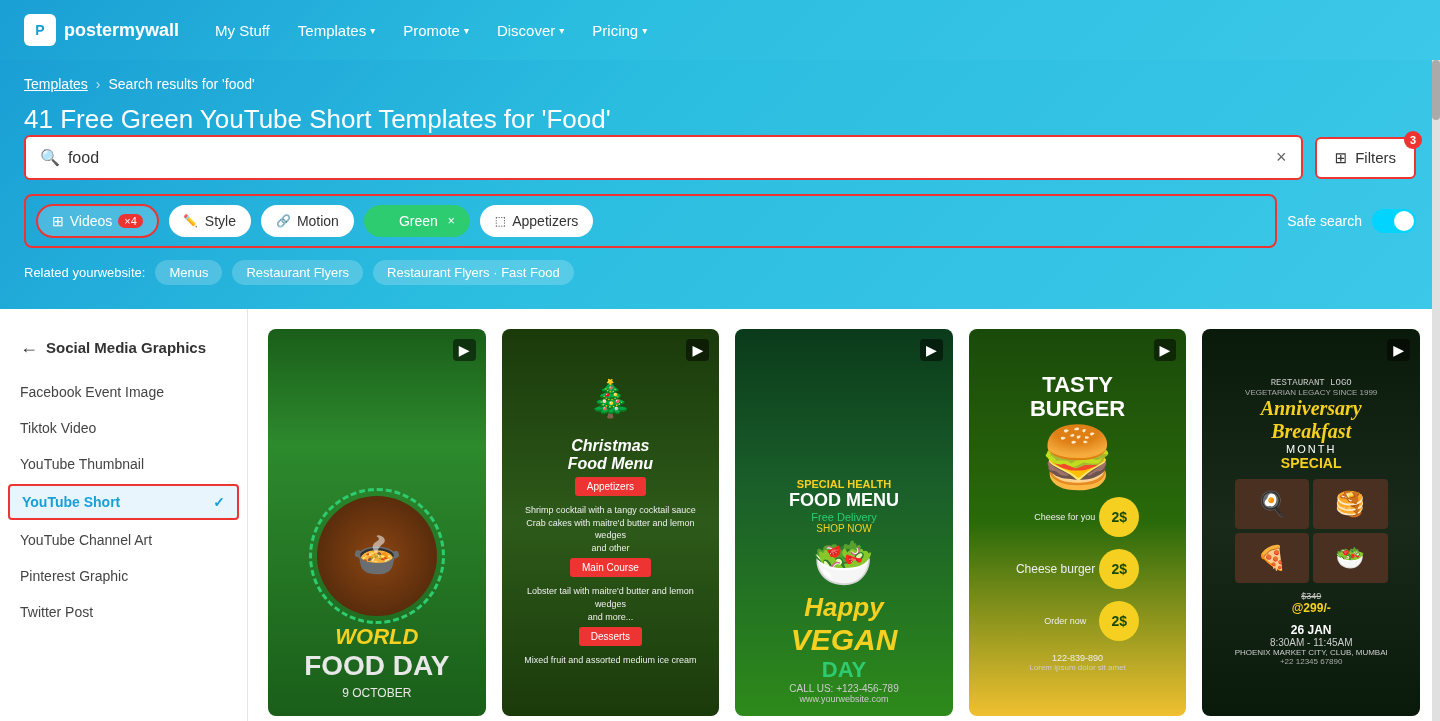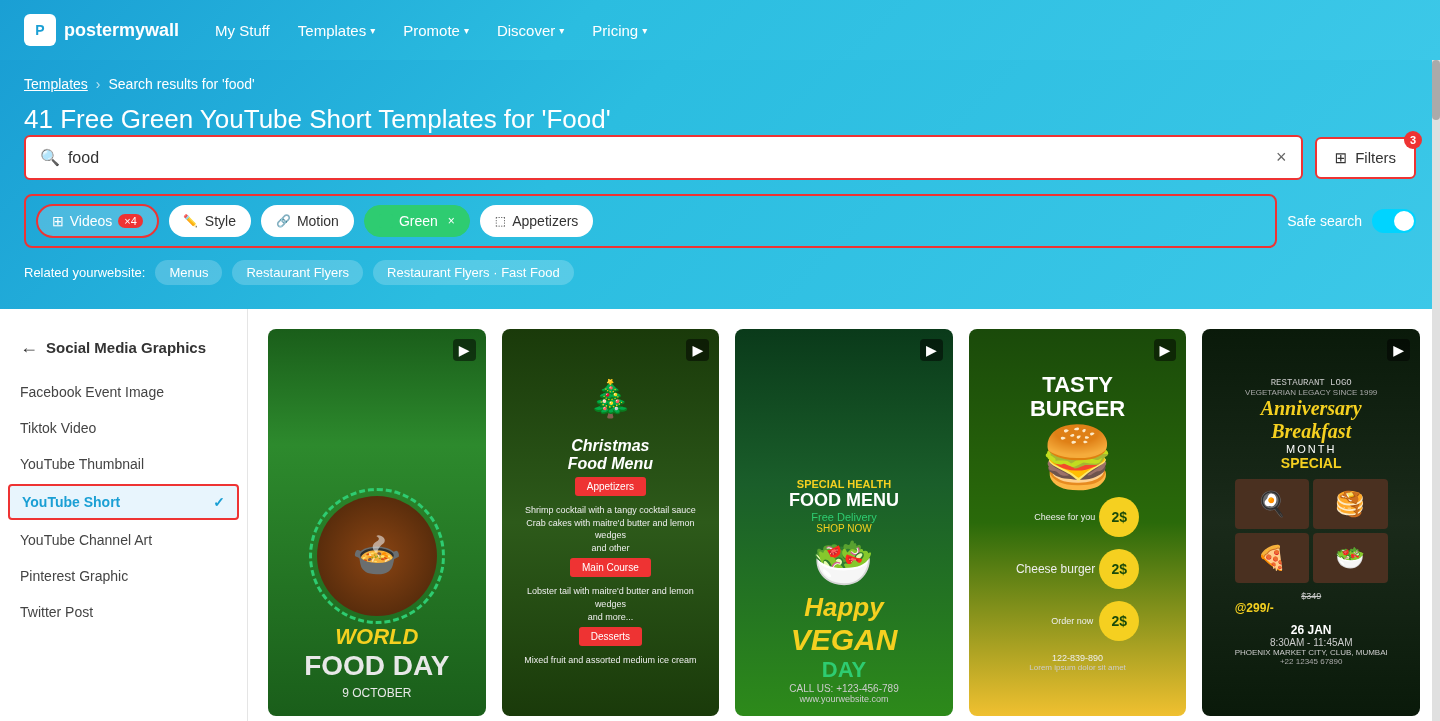--- a/index.html
+++ b/index.html
@@ -372,21 +372,21 @@
     .card-burger .title { color: white; font-size: 22px; font-weight: 900; text-align: center; line-height: 1.1; }
     .card-burger .price { background: #f5d020; border-radius: 50%; width: 40px; height: 40px; display: flex; align-items: center; justify-content: center; color: #1a4a0a; font-weight: bold; font-size: 14px; margin: 4px auto; }
 
     .card-anniversary .logo-text { color: #ccc; font-size: 9px; text-align: center; text-transform: uppercase; font-family: Liberation Mono, monospace; }
     .card-anniversary .title { color: #f5d020; font-size: 20px; font-weight: 900; font-style: italic; text-align: center; font-family: serif; }
     .card-anniversary .month { color: white; font-size: 11px; text-align: center; text-transform: uppercase; letter-spacing: 2px; }
     .card-anniversary .special { color: #f5d020; font-size: 14px; font-weight: bold; text-align: center; text-transform: uppercase; }
     .card-anniversary .date { color: white; font-size: 12px; font-weight: bold; text-align: center; margin-top: 8px; }
     .card-anniversary .time { color: #ccc; font-size: 10px; text-align: center; }
     .card-anniversary .price { color: #ccc; font-size: 9px; text-align: center; text-decoration: line-through; }
-    .card-anniversary .offer { color: #f5d020; font-size: 12px; font-weight: bold; }
+    .card-anniversary .offer { color: #f5d020; font-size: 12px; font-weight: bold; text-align: center; }
 
     .scrollbar {
       position: fixed;
       right: 0;
       top: 60px;
       width: 8px;
       height: 100%;
       background: #e0e0e0;
     }
     .scrollbar-thumb {
@@ -620,21 +620,21 @@
           <div class="burger-img">🍔</div>
           <div style="display:flex;flex-direction:column;gap:4px;align-items:flex-end;width:100%;">
             <div style="display:flex;align-items:center;gap:4px;justify-content:flex-end;text-align:right;">
               <span style="color:#eee;font-size:9px;">Cheese for you</span>
               <div class="price">2$</div>
             </div>
             <div style="display:flex;align-items:center;gap:4px;justify-content:flex-end;">
               <span style="color:#eee;font-size:12px;">Cheese burger</span>
               <div class="price">2$</div>
             </div>
-            <div style="display:flex;align-items:center;gap:6px;justify-content:flex-end;">
+            <div style="display:flex;align-items:center;gap:13px;justify-content:flex-end;">
               <span style="color:#eee;font-size:9px;">Order now</span>
               <div class="price">2$</div>
             </div>
           </div>
           <div style="color:#eee;font-size:9px;text-align:center;margin-top:8px;">122-839-890</div>
           <div style="color:#ccc;font-size:8px;text-align:center;">Lorem ipsum dolor sit amet</div>
         </div>
       </div>
 
       <div class="template-card card-5">

